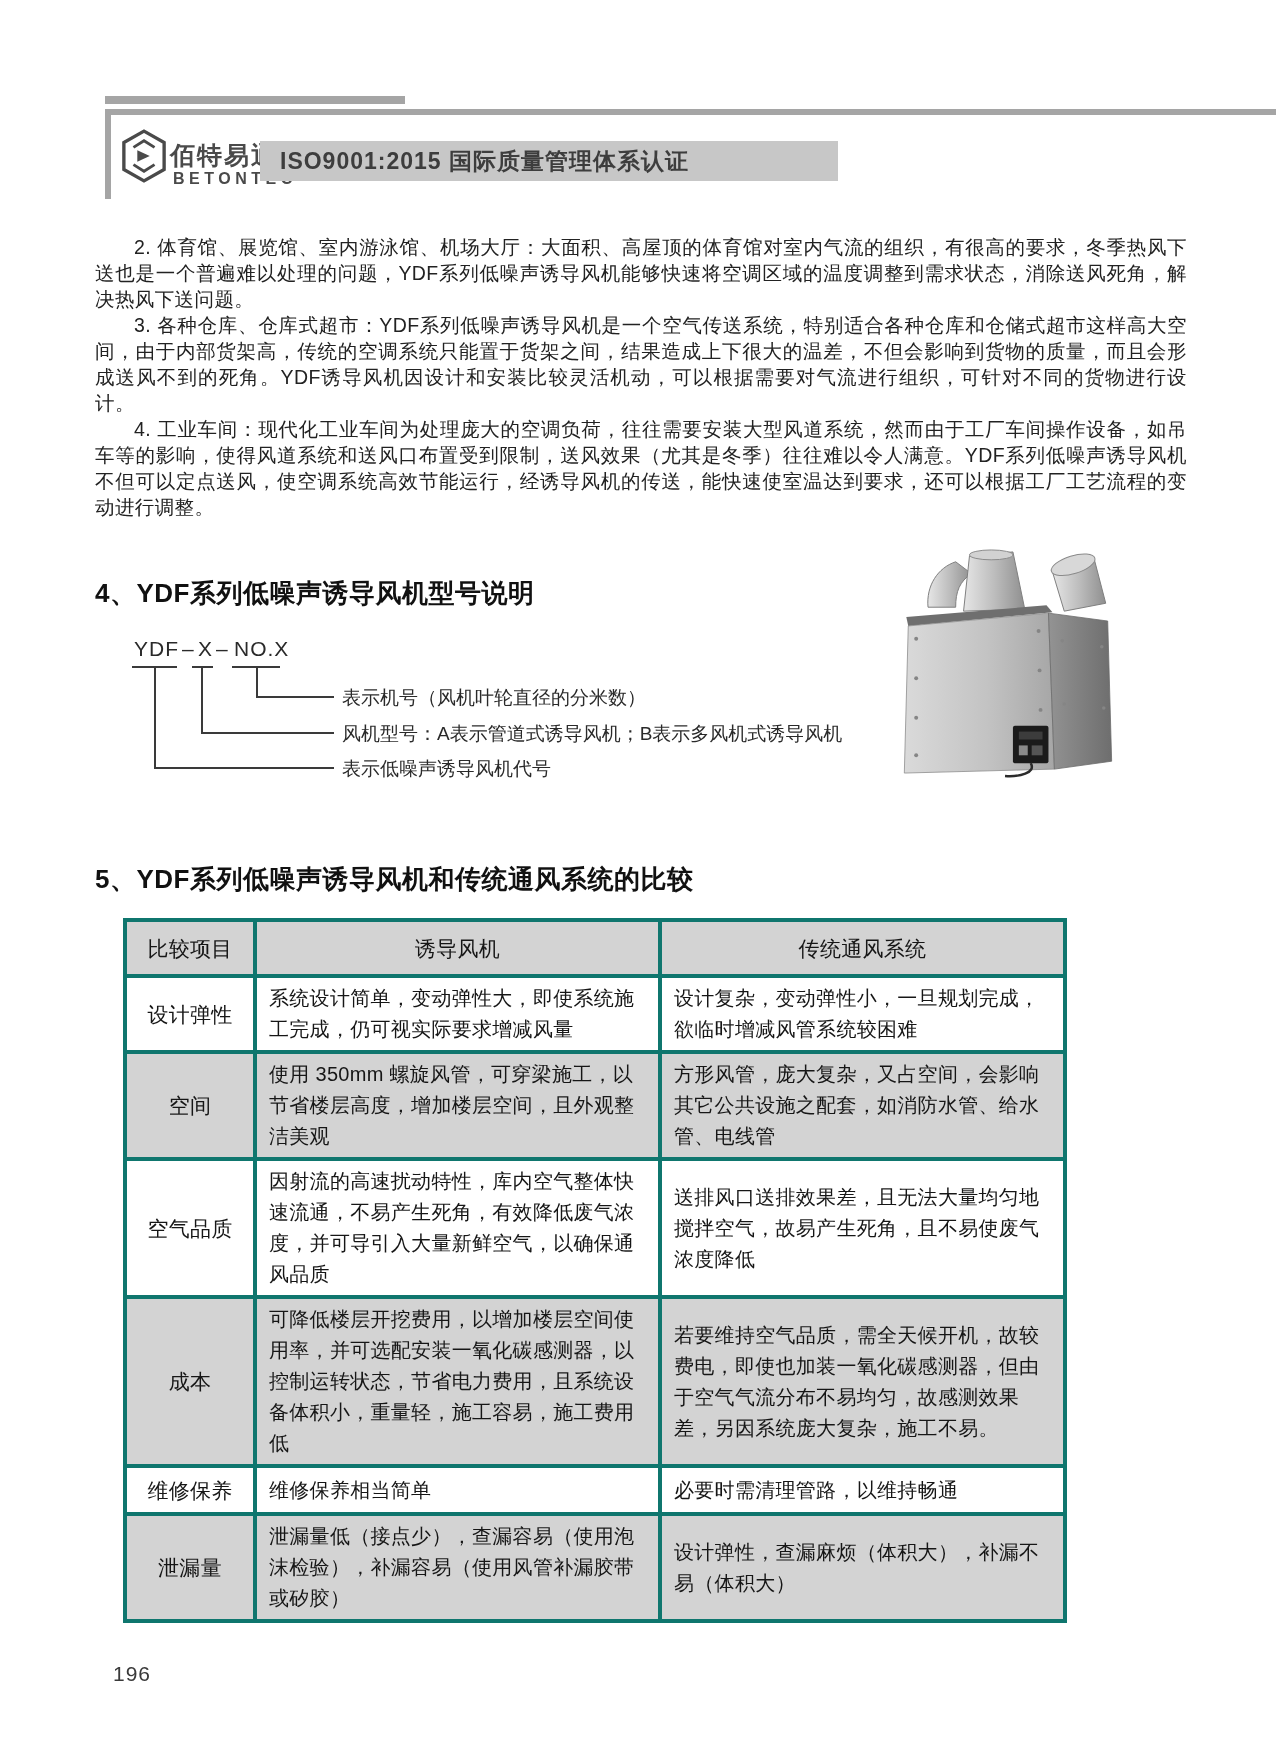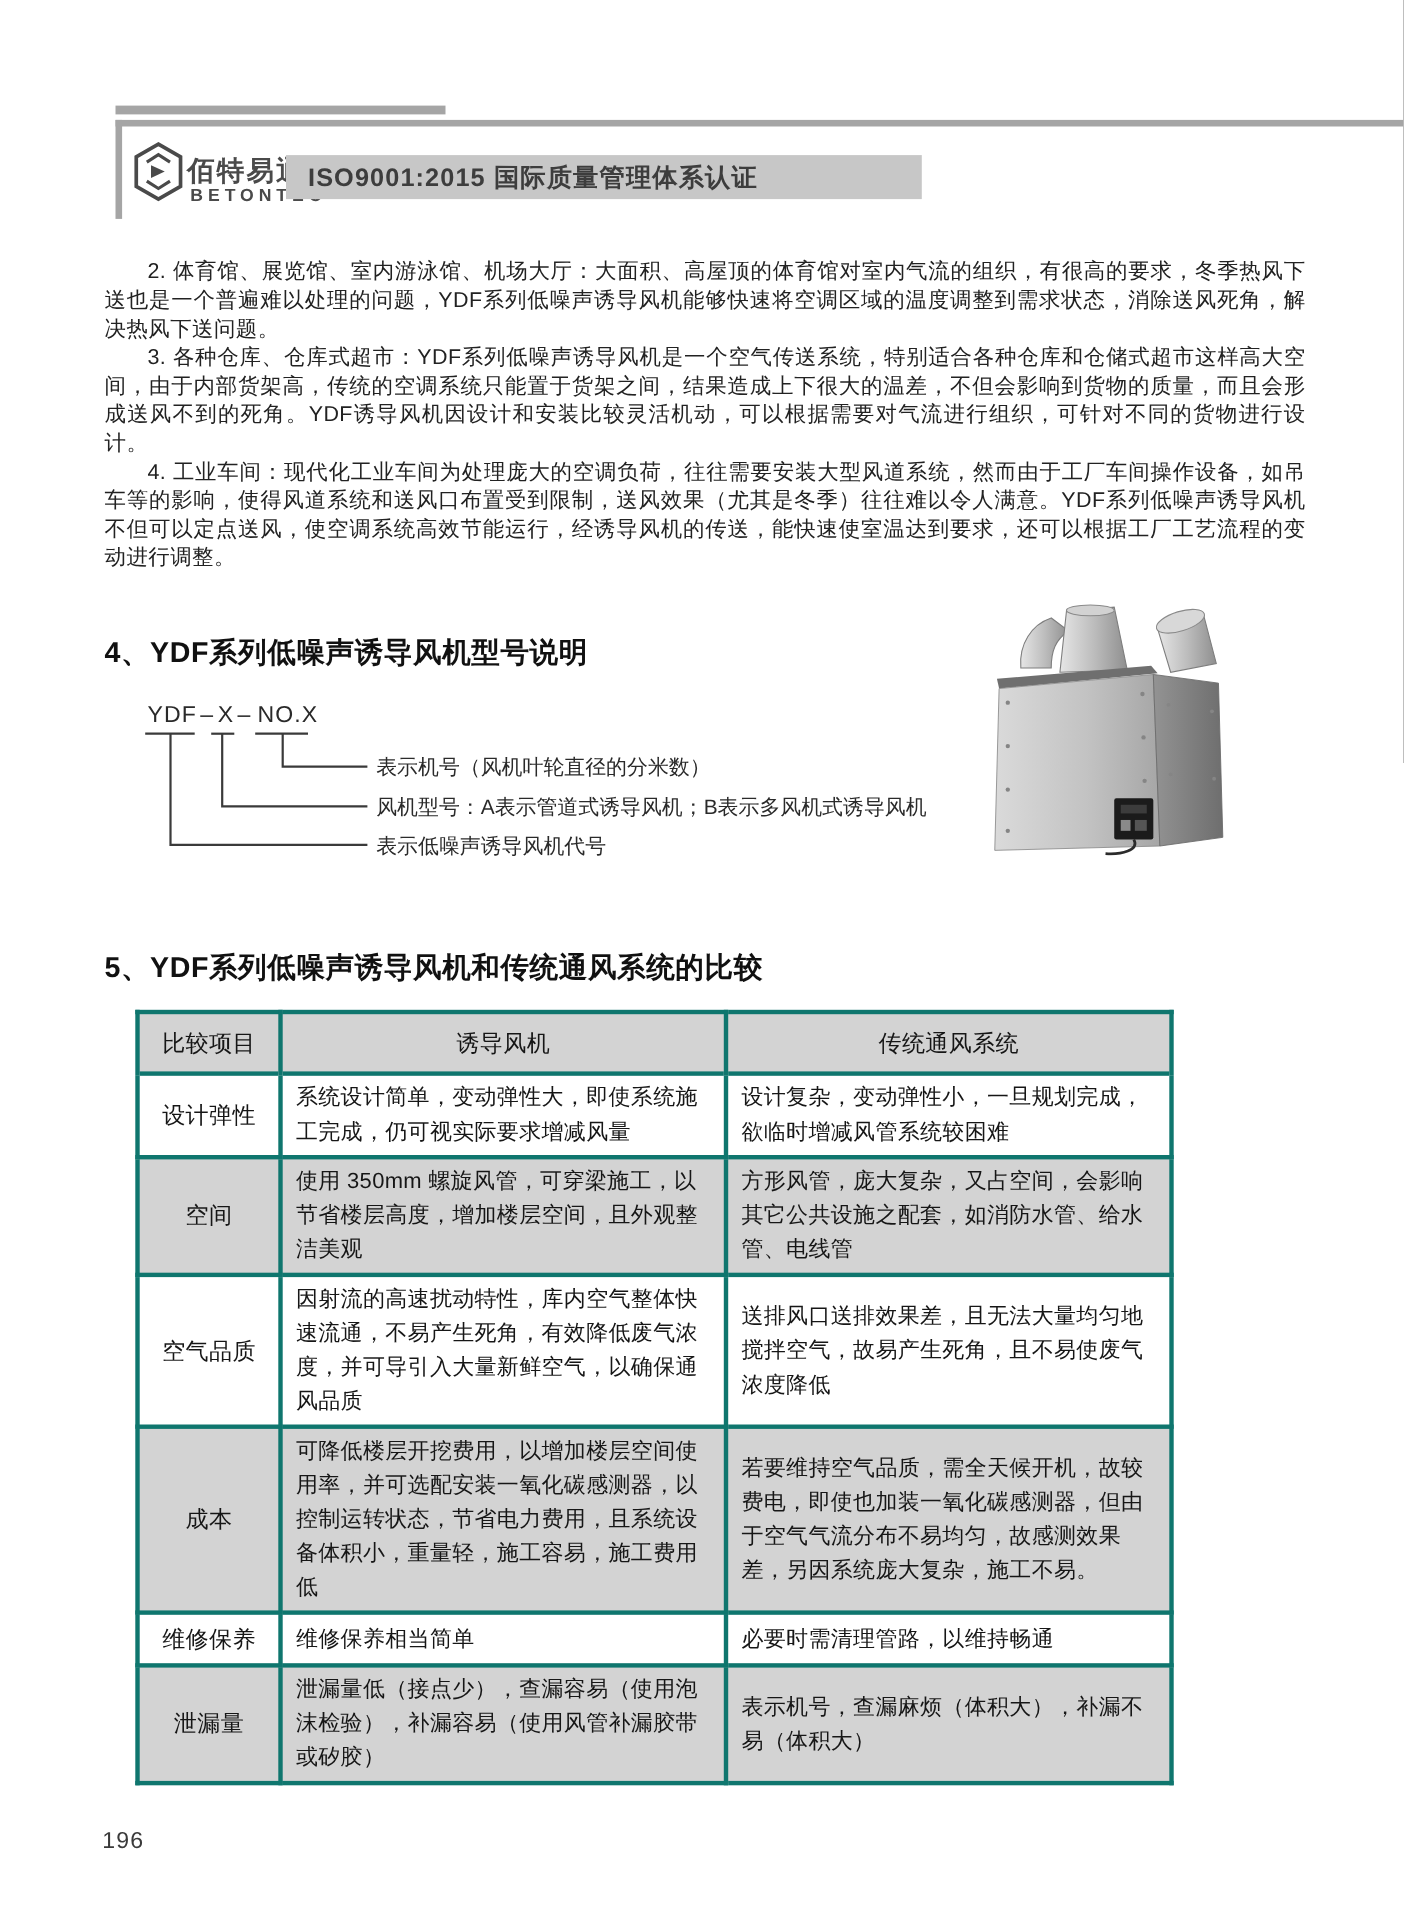--- a/index.html
+++ b/index.html
@@ -55,21 +55,21 @@
   .cmp-table td.lbl{text-align:center;font-size:21px;}
   .cmp-table td.cell{padding:5px 12px;text-align:left;}
   .cmp-table tr.shaded td{background:#d3d3d3;}
   .cmp-table tr.r1{height:58px;}
   .cmp-table tr.r2{height:96px;}
   .cmp-table tr.r3{height:100px;}
   .cmp-table tr.r4{height:126px;}
   .cmp-table tr.r5{height:48px;}
   .cmp-table tr.r6{height:56px;}
   
-  .page-num{position:absolute;left:93px;top:1662px;font-size:21px;color:#3a3a3a;letter-spacing:1px;}
+  .page-num{position:absolute;left:113px;top:1662px;font-size:21px;color:#3a3a3a;letter-spacing:1px;}
 </style>
 </head>
 <body>
 
 <div class="page">
 
   <div class="rule-top-short"></div>
   <div class="rule-top-long"></div>
   <div class="rule-left-vert"></div>
 
@@ -198,20 +198,20 @@
         <td class="cell">若要维持空气品质，需全天候开机，故较费电，即使也加装一氧化碳感测器，但由于空气气流分布不易均匀，故感测效果差，另因系统庞大复杂，施工不易。</td>
       </tr>
       <tr class="r5">
         <td class="lbl">维修保养</td>
         <td class="cell">维修保养相当简单</td>
         <td class="cell">必要时需清理管路，以维持畅通</td>
       </tr>
       <tr class="r6 shaded">
         <td class="lbl">泄漏量</td>
         <td class="cell">泄漏量低（接点少），查漏容易（使用泡沫检验），补漏容易（使用风管补漏胶带或矽胶）</td>
-        <td class="cell">表示机号，查漏麻烦（体积大），补漏不易（体积大）</td>
+        <td class="cell">设计弹性，查漏麻烦（体积大），补漏不易（体积大）</td>
       </tr>
     </tbody>
   </table>
 
   <div class="page-num">196</div>
 
 </div>
 
 </body></html>

